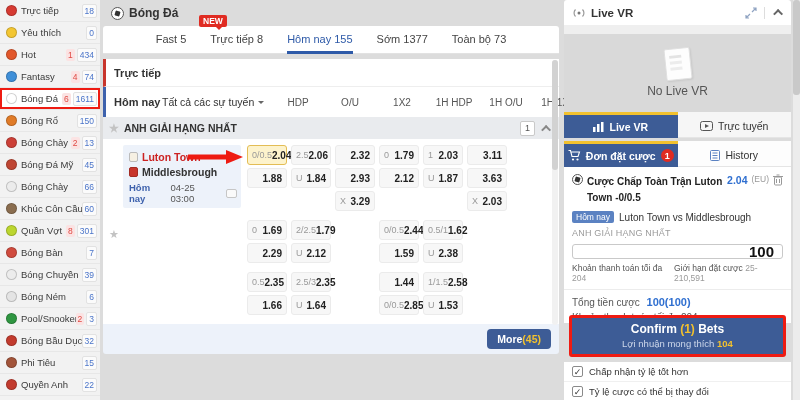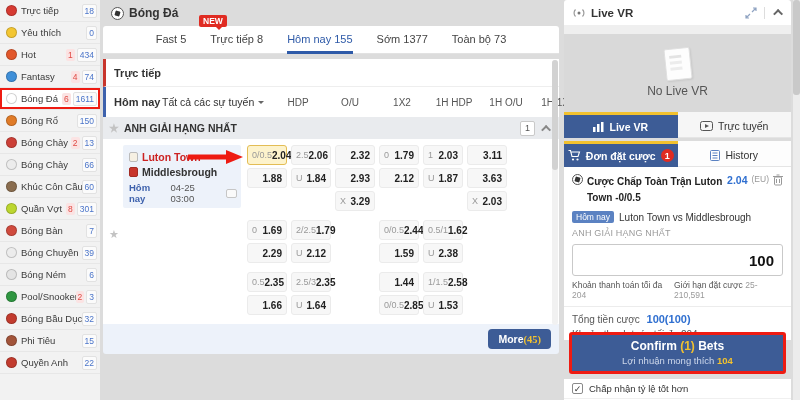--- a/index.html
+++ b/index.html
@@ -54,21 +54,21 @@
   .odds-area { flex:1; padding-left:6px; }
   .odds-group { margin-bottom:9px; }
   .odds-row { display:flex; gap:4px; margin-bottom:3px; }
   .cell { width:40px; height:20px; background:#f7f7f7; border:1px solid #ebebeb; border-radius:3px; display:flex; align-items:center; justify-content:space-between; padding:0 4px; cursor:pointer; }
   .cell .line { color:#999; font-size:9px; }
   .cell .odds { color:#222; font-weight:bold; font-size:10px; margin-left:auto; }
   .cell.hl { background:#fdf3cc; border-color:#e3bd55; }
   .cell.empty { visibility:hidden; }
   .more-row { background:#edf2fa; height:30px; display:flex; align-items:center; justify-content:flex-end; padding-right:8px; border-radius:0 0 3px 3px; }
   .more-btn { background:#3d5c96; border-radius:4px; color:#fff; font-size:10.5px; font-weight:bold; padding:4px 10px; cursor:pointer; }
-  .more-btn .cnt { color:#f2c12e;font-family:Liberation Serif, serif; }
+  .more-btn .cnt { color:#f2c12e; }
   .main-scroll { position:absolute; right:1px; top:60px; width:6px; height:265px; background:#f1f1f1; border-radius:3px; }
   .main-scroll .thumb { width:6px; height:110px; background:#d2d2d2; border-radius:3px; }
 
   
   .anno-arrow { position:absolute; left:186px; top:149px; z-index:6; }
 
   
   .right { position:absolute; left:564px; top:0; width:227px; }
   .vr-card { background:#fff; border-radius:3px 3px 0 0; }
   .vr-head { height:26px; display:flex; align-items:center; padding:0 8px; gap:5px; border-bottom:1px solid #efefef; }
@@ -91,21 +91,21 @@
   .slip-badge { background:#e02b22; color:#fff; width:13px; height:13px; border-radius:50%; font-size:9px; display:flex; align-items:center; justify-content:center; }
   .bet-card { background:#fff; padding:7px 8px 6px 8px; }
   .bet-row1 { display:flex; align-items:flex-start; gap:4px; }
   .bet-title { font-size:10px; font-weight:bold; color:#222; flex:1; line-height:16px; }
   .bet-odds { color:#2f6fd0; font-weight:bold; font-size:10.5px; }
   .bet-fmt { color:#999; font-size:8.5px; }
   .bet-row2 { display:flex; align-items:center; gap:5px; margin-top:5px; }
   .day-badge { background:#5b82c2; color:#fff; font-size:8.5px; padding:1px 4px; border-radius:2px; }
   .bet-teams { font-size:10px; color:#333; }
   .bet-league { font-size:9px; color:#9a9a9a; margin-top:5px; letter-spacing:.2px; }
-  .stake-box { margin-top:6px; height:32px; border:1px solid #c9c9c9; border-radius:3px; display:flex; align-items:center; justify-content:flex-end; padding-right:8px; font-size:15px; font-weight:bold; color:#111; background:#fff; }
+  .stake-box { margin-top:6px; height:15px; border:1px solid #c9c9c9; border-radius:3px; display:flex; align-items:center; justify-content:flex-end; padding-right:8px; font-size:15px; font-weight:bold; color:#111; background:#fff; }
   .limits-row { display:flex; justify-content:space-between; margin-top:4px; font-size:8.5px; color:#555; }
   .limits-row .v { color:#9a9a9a; }
   .totals { background:#fff; border-top:1px solid #ececec; padding:6px 8px 0 8px; }
   .total-line { font-size:10px; color:#555; }
   .total-line .tv { color:#2f6fd0; font-weight:bold; font-size:11px; margin-left:4px; }
   .payout-line { font-size:10px; color:#555; margin-top:4px; }
   .confirm-btn { position:relative; margin:-8px 5px 0 5px; background:#3d5c96; border:3px solid #ee1b12; border-radius:3px; text-align:center; padding:4px 0 5px 0; cursor:pointer; z-index:4; }
   .confirm-l1 { color:#fff; font-weight:bold; font-size:12px; }
   .confirm-l1 .cnum { color:#f2c12e; }
   .confirm-l2 { color:#cdd7ea; font-size:9.5px; margin-top:2px; }
@@ -165,20 +165,26 @@
     <span class="badge-count">150</span>
   </div>
 
   <div class="side-item">
     <span class="side-icon" style="background: rgb(204, 64, 55);"></span>
     <span class="side-label">Bóng Chày</span>
     <span class="badge-red">2</span>
     <span class="badge-count">13</span>
   </div>
 
+  <div class="side-item">
+    <span class="side-icon" style="background: rgb(191, 70, 51);"></span>
+    <span class="side-label">Bóng Đá Mỹ</span>
+
+    <span class="badge-count">45</span>
+  </div>
 
   <div class="side-item">
     <span class="side-icon" style="background: rgb(236, 236, 236);"></span>
     <span class="side-label">Bóng Chày</span>
 
     <span class="badge-count">66</span>
   </div>
 
   <div class="side-item">
     <span class="side-icon" style="background: rgb(138, 109, 79);"></span>

